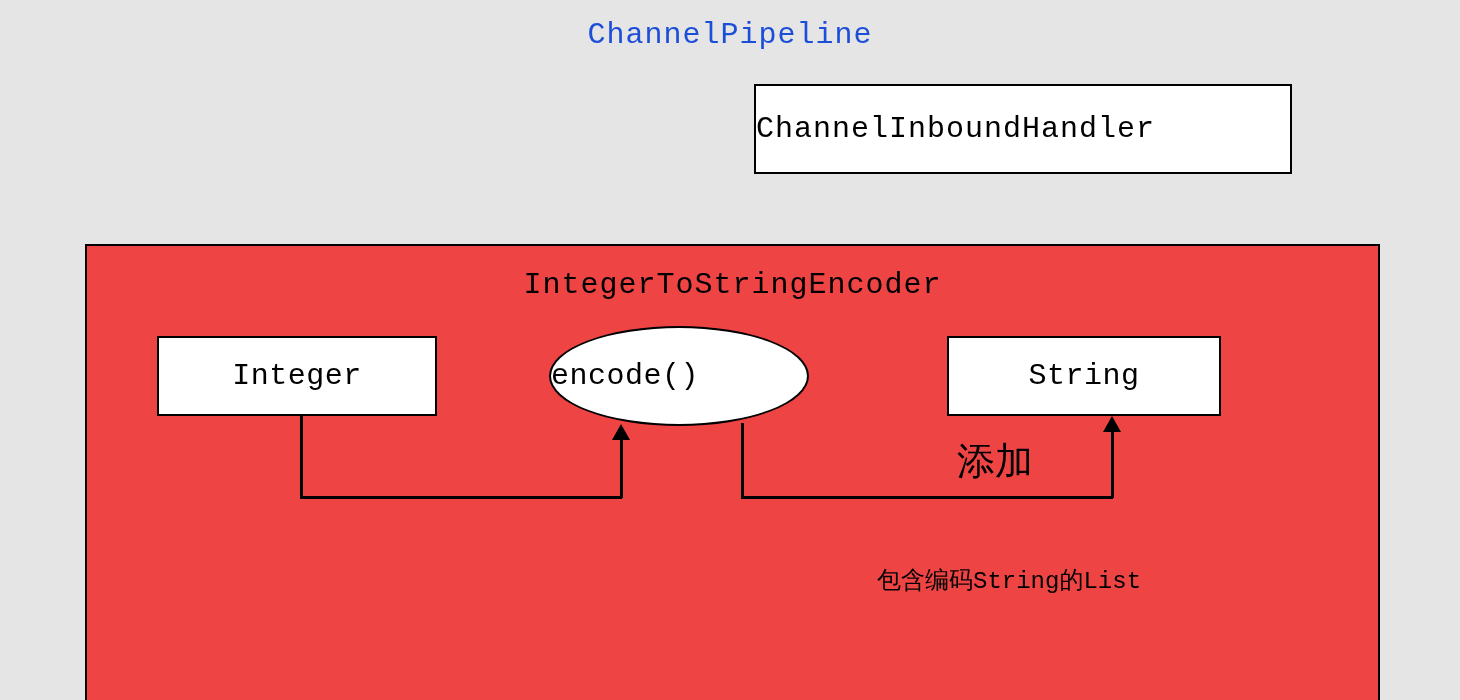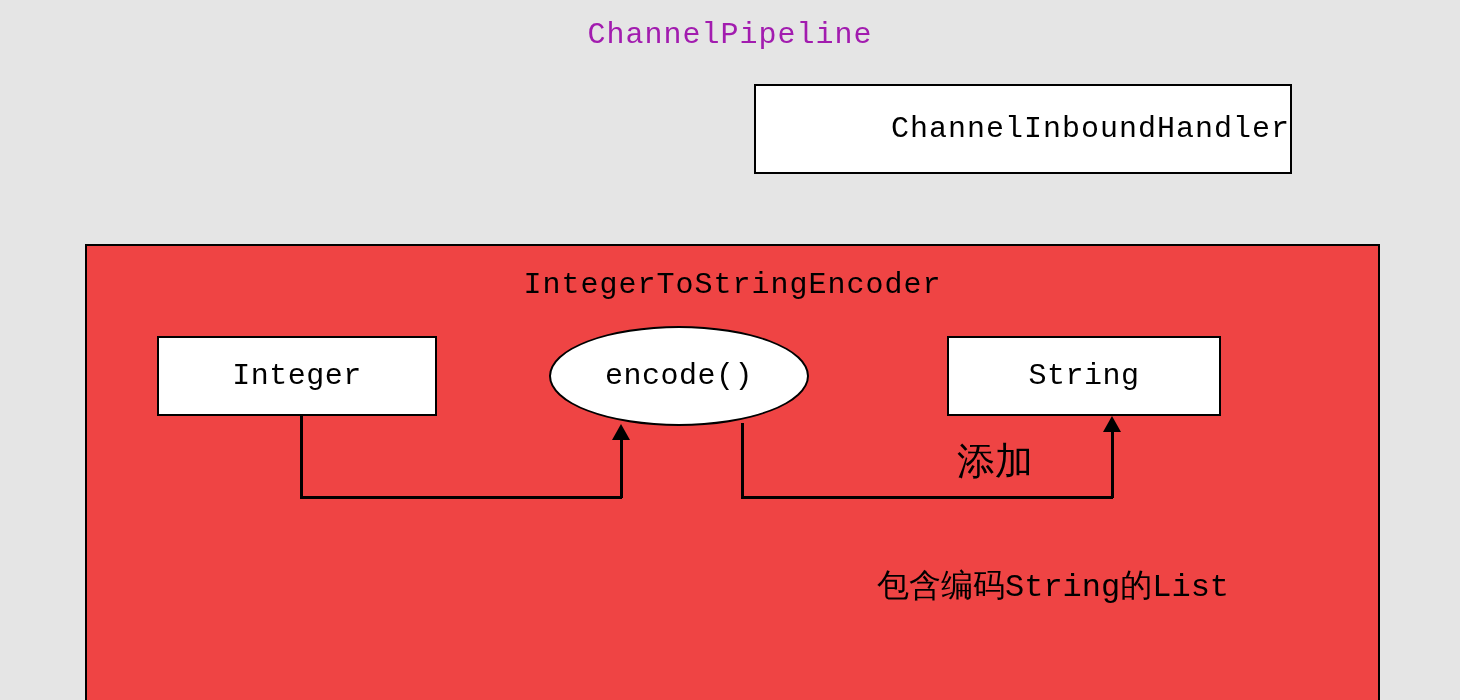--- a/index.html
+++ b/index.html
@@ -14,34 +14,34 @@
       font-family: "Courier New", Courier, monospace;
       position: relative;
       overflow: hidden;
     }
     .title {
       position: absolute;
       top: 18px;
       left: 50%;
       transform: translateX(-50%);
       font-size: 30px;
-      color: #a21caf;
+      color: #1d4ed8;
       letter-spacing: 1px;
     }
     .inbound-handler-box {
       position: absolute;
       top: 84px;
       left: 754px;
       width: 538px;
       height: 90px;
       background: #fff;
       border: 2.5px solid #000;
       display: flex;
       align-items: center;
-      justify-content: flex-end;
+      justify-content: flex-start;
       font-size: 30px;
       letter-spacing: 1px;
     }
     .encoder-box {
       position: absolute;
       top: 244px;
       left: 85px;
       width: 1295px;
       height: 489px;
       background: #ef4444;
@@ -73,21 +73,20 @@
       position: absolute;
       top: 80px;
       left: 462px;
       width: 260px;
       height: 100px;
       border: 2px solid #000;
       border-radius: 50%;
       background: #fff;
       display: flex;
       align-items: center;
-      justify-content: center;
       font-size: 30px;
       letter-spacing: 0.5px;
     }
     .string-box {
       position: absolute;
       top: 90px;
       left: 860px;
       width: 274px;
       height: 80px;
       border: 2px solid #000;
@@ -112,21 +111,21 @@
       font-size: 30px;
       font-family: "SimSun", "NSimSun", serif;
     }
     .outbound-label .mono {
       font-family: "Courier New", Courier, monospace;
     }
     .list-label {
       position: absolute;
       top: 318px;
       left: 790px;
-      font-size: 32px;
+      font-size: 24px;
       font-family: "SimSun", "NSimSun", serif;
     }
     .list-label .mono {
       font-family: "Courier New", Courier, monospace;
     }
     .arrow1-v1 {
       position: absolute;
       top: 170px;
       left: 213px;
       width: 2.5px;

